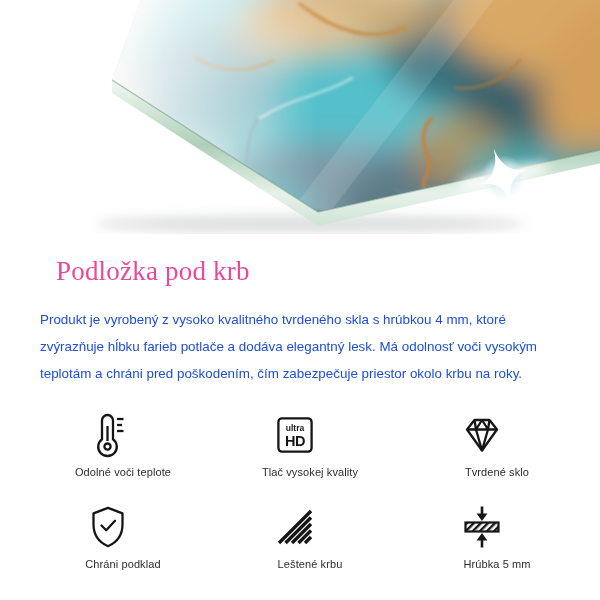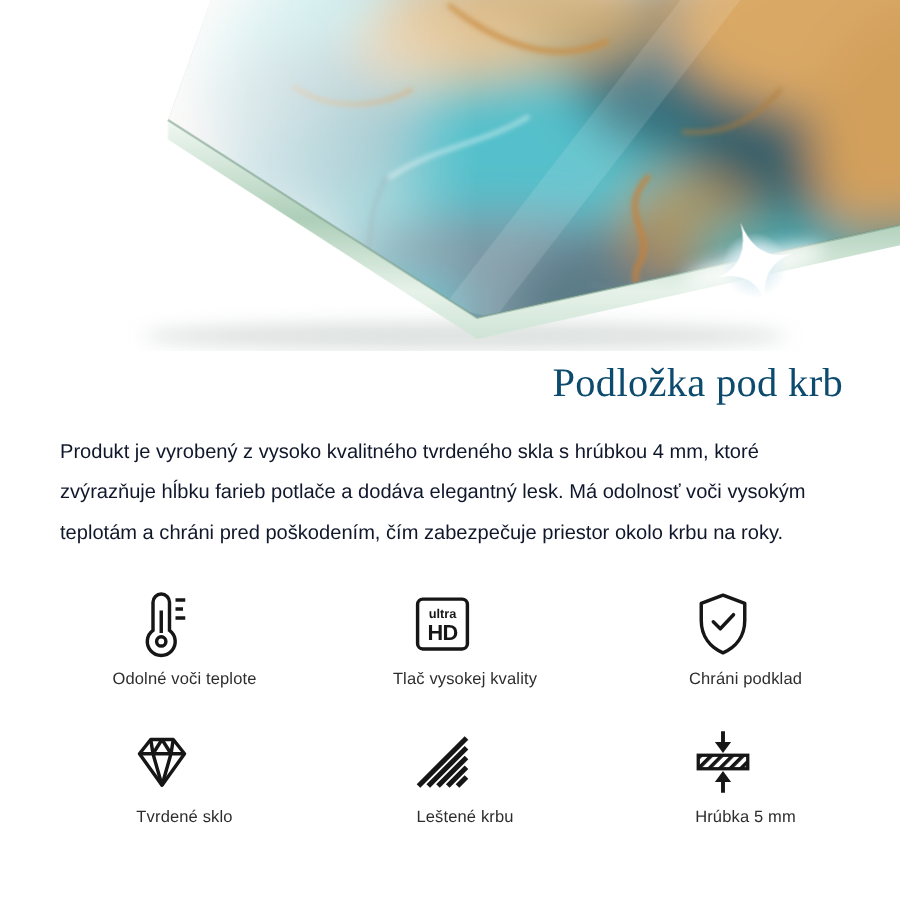--- a/index.html
+++ b/index.html
@@ -5,29 +5,28 @@
   html,body{margin:0;padding:0;}
   body{
     width:600px;height:600px;background:#ffffff;overflow:hidden;
     font-family:"Liberation Sans","DejaVu Sans",sans-serif;
     -webkit-font-smoothing:antialiased;
   }
   .page{width:600px;height:600px;position:relative;background:#fff;}
   .hero{width:600px;height:234px;display:block;}
   .content{padding:2px 38px 0 40px;}
   .title{
-    margin:0;font-family:"Liberation Serif","DejaVu Serif",serif;
-    font-weight:400;font-size:27px;line-height:38px;color:#0c4a6e;
+    margin:16px;font-family:"Liberation Serif","DejaVu Serif",serif;
+    font-weight:400;font-size:27px;line-height:38px;color:#ec4899;
     letter-spacing:.2px;
-    text-align:right;
   }
   .title span{display:block;}
   .intro{
     margin:13px 0 0 0;max-width:523px;
-    font-size:13.4px;line-height:27px;color:#0f172a;
+    font-size:13.4px;line-height:27px;color:#1d4ed8;
   }
   .features{
     display:grid;grid-template-columns:repeat(3,187px);
     row-gap:25px;margin:24px 0 0 -26px;
   }
   .feature{display:flex;flex-direction:column;align-items:center;}
   .icon-box{height:47px;display:flex;align-items:center;justify-content:center;}
   .feature-label{margin-top:8px;font-size:11px;color:#2d2d2d;letter-spacing:.1px;margin-left:31px;}
   .ic{stroke:#161616;fill:none;stroke-width:2.3;}
 </style>
@@ -150,36 +149,36 @@
             <rect class="ic" x="3.4" y="3.4" width="33.2" height="33.2" rx="3.5" stroke-width="2.6"></rect>
             <text x="20" y="16" text-anchor="middle" font-size="8.5" font-weight="700" fill="#161616" font-family="Liberation Sans, sans-serif">ultra</text>
             <text x="20" y="30.5" text-anchor="middle" font-size="14.5" font-weight="800" fill="#161616" font-family="Liberation Sans, sans-serif" letter-spacing="-0.5">HD</text>
           </svg>
         </span>
         <span class="feature-label">Tlač vysokej kvality</span>
       </div>
 
       <div class="feature">
         <span class="icon-box">
+          <svg width="42" height="38" viewBox="0 0 42 38">
+            <path class="ic" stroke-linejoin="round" stroke-width="2.2" d="M6,13.5 L13.5,4 H28.5 L36,13.5 L21,34.5 Z"></path>
+            <path class="ic" stroke-linejoin="round" stroke-width="1.9" d="M6,13.5 H36 M13.5,4 L15,13.5 M28.5,4 L27,13.5 M21,4 L15,13.5 M21,4 L27,13.5 M15,13.5 L21,34.5 M27,13.5 L21,34.5"></path>
+          </svg>
+        </span>
+        <span class="feature-label">Tvrdené sklo</span>
+      </div>
+
+      <div class="feature">
+        <span class="icon-box">
           <svg width="40" height="44" viewBox="0 0 40 44">
             <path class="ic" stroke-linejoin="round" stroke-width="2.4" d="M20,2.8 L34.5,8.3 V19.5 C34.5,30.5 28.2,37.6 20,41.2 C11.8,37.6 5.5,30.5 5.5,19.5 V8.3 Z"></path>
             <polyline class="ic" stroke-width="2.4" stroke-linecap="round" stroke-linejoin="round" points="13.5,20.5 18.2,25.2 27,15.8"></polyline>
           </svg>
         </span>
         <span class="feature-label">Chráni podklad</span>
-      </div>
-
-      <div class="feature">
-        <span class="icon-box">
-          <svg width="42" height="38" viewBox="0 0 42 38">
-            <path class="ic" stroke-linejoin="round" stroke-width="2.2" d="M6,13.5 L13.5,4 H28.5 L36,13.5 L21,34.5 Z"></path>
-            <path class="ic" stroke-linejoin="round" stroke-width="1.9" d="M6,13.5 H36 M13.5,4 L15,13.5 M28.5,4 L27,13.5 M21,4 L15,13.5 M21,4 L27,13.5 M15,13.5 L21,34.5 M27,13.5 L21,34.5"></path>
-          </svg>
-        </span>
-        <span class="feature-label">Tvrdené sklo</span>
       </div>
 
       <div class="feature">
         <span class="icon-box">
           <svg width="40" height="40" viewBox="0 0 40 40">
             <g stroke="#161616" stroke-width="3.4">
               <line x1="4" y1="36" x2="36" y2="4"></line>
               <line x1="10.5" y1="36" x2="36" y2="10.5"></line>
               <line x1="17" y1="36" x2="36" y2="17"></line>
               <line x1="23.5" y1="36" x2="36" y2="23.5"></line>

